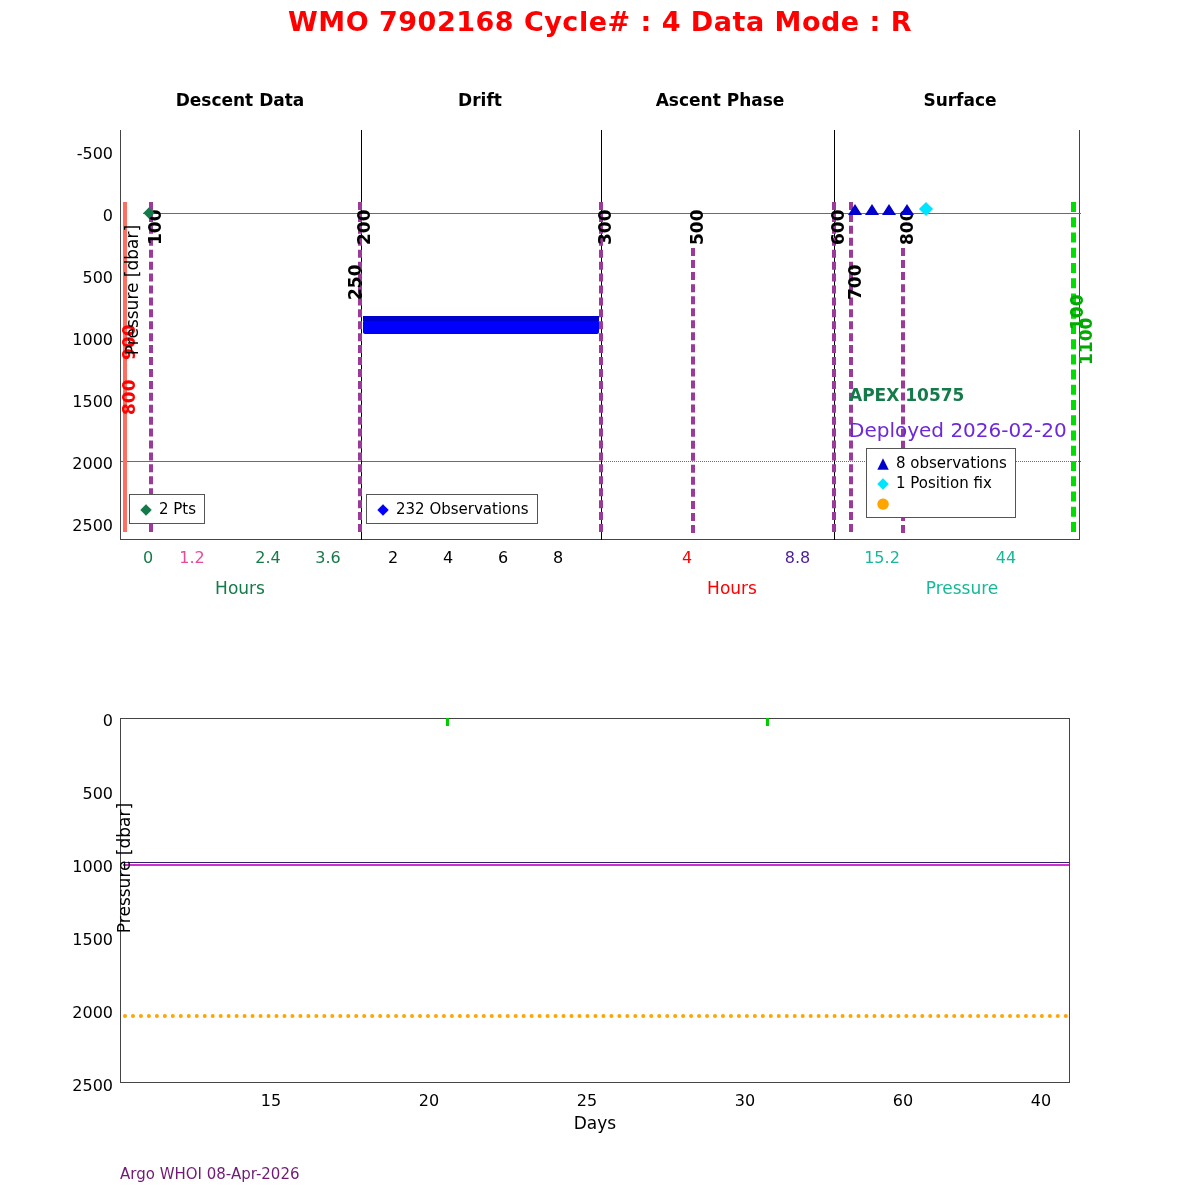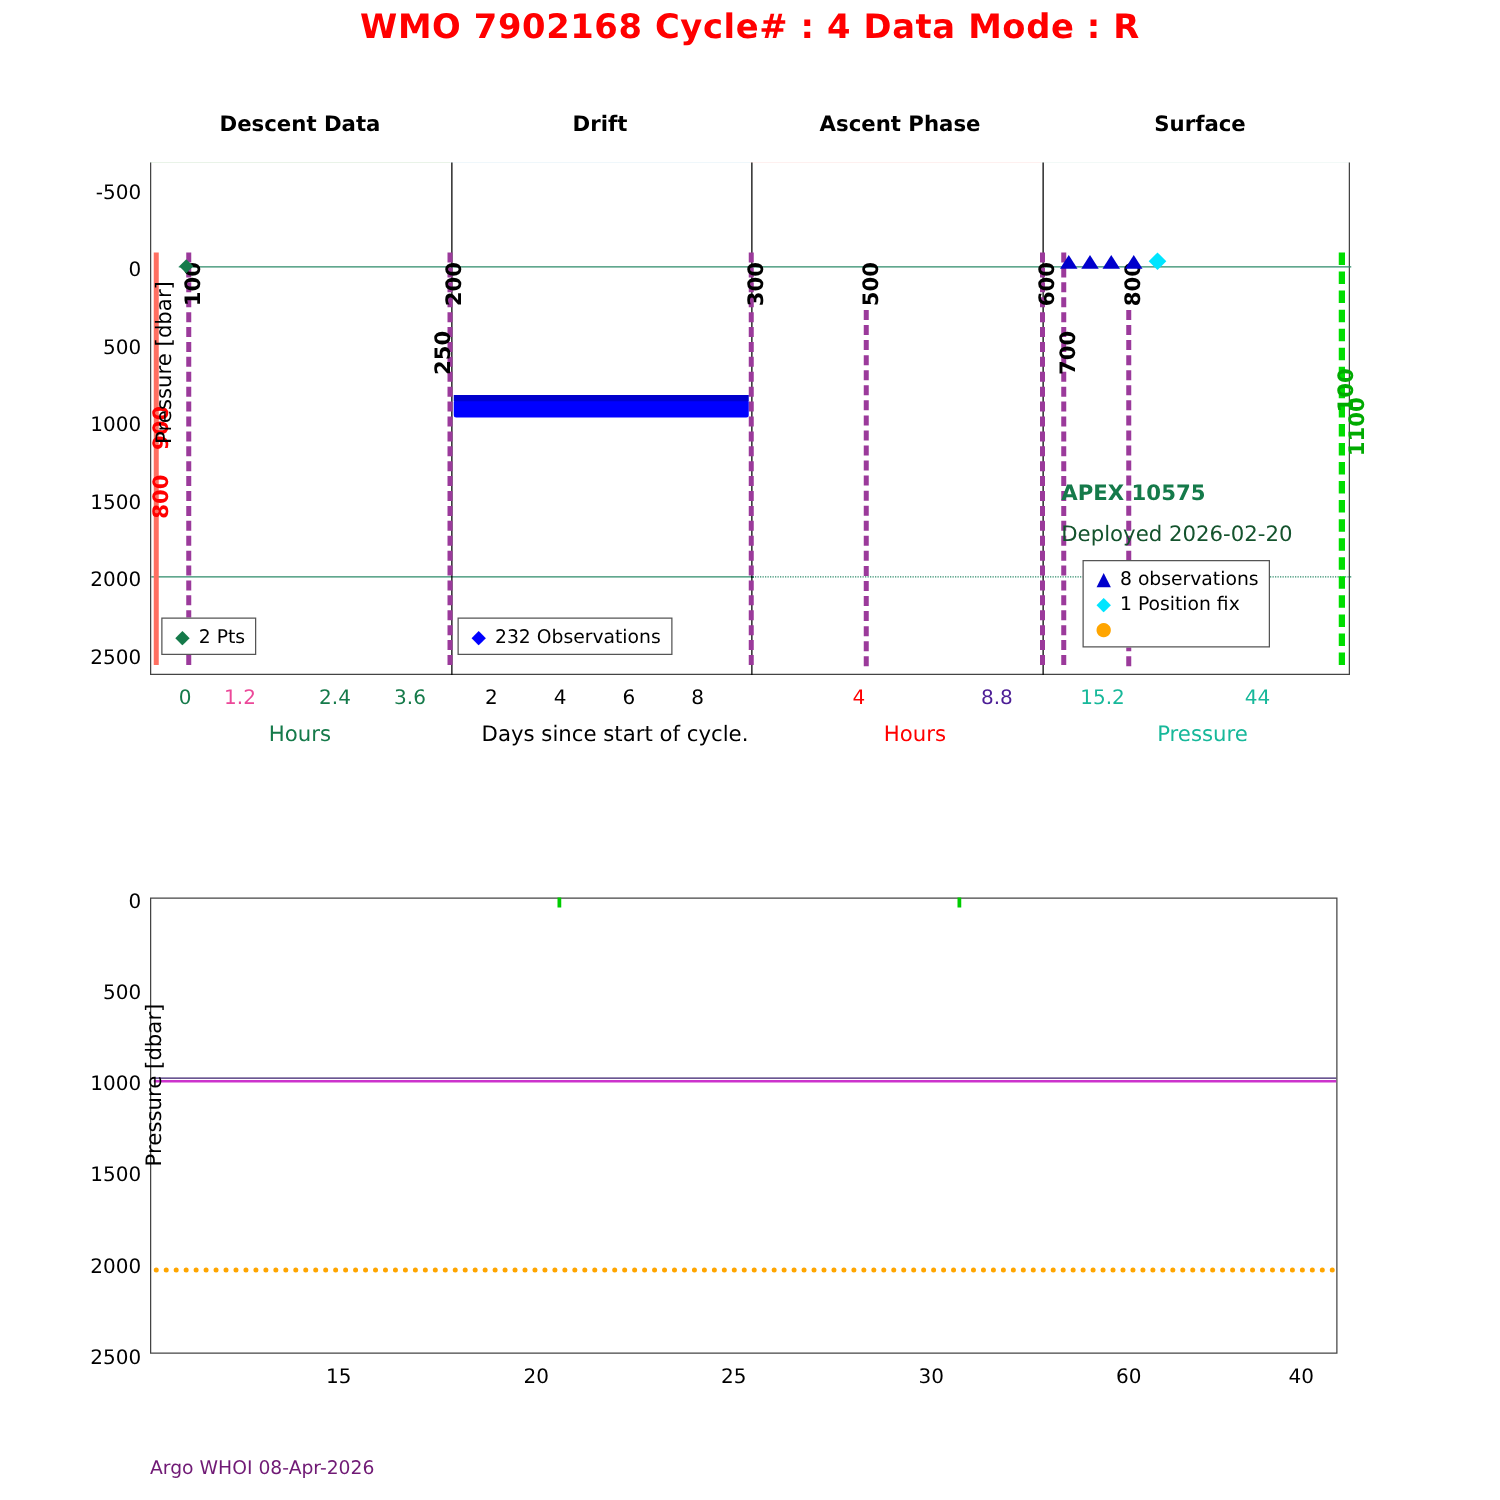--- a/index.html
+++ b/index.html
@@ -48,21 +48,21 @@
     transform-origin:center center;transform:rotate(-90deg);
     font-size:17px;color:#000;
   }
   .legend-box{
     position:absolute;background:#fff;border:1px solid #555;
     font-size:15px;padding:4px 8px;
   }
   .legend-row{display:flex;align-items:center;height:20px;white-space:nowrap;}
   .lg-sym{display:inline-block;width:16px;text-align:center;margin-right:5px;}
   .float-info{position:absolute;font-size:17px;font-weight:bold;color:#157a4a;}
-  .float-sub{position:absolute;font-size:17px;color:#14532d;}
+  .float-sub{position:absolute;font-size:20px;color:#6d28d9;}
   
   #bottom-panel{left:120px;top:718px;width:950px;height:365px;}
   #bottom-plot{
     position:absolute;left:0;top:0;width:950px;height:365px;
     border:1px solid #444;box-sizing:border-box;background:#fff;
   }
   #bottom-title{
     position:absolute;left:0;top:-30px;width:950px;text-align:center;
     font-size:19px;font-weight:bold;color:#000;
   }
@@ -196,21 +196,20 @@
   <div class="xtick" style="left:368px;top:418px;width:30px;color:#000;">6</div>
   <div class="xtick" style="left:423px;top:418px;width:30px;color:#000;">8</div>
 
   <div class="xtick" style="left:552px;top:418px;width:30px;color:#ff0000;">4</div>
   <div class="xtick" style="left:655px;top:418px;width:45px;color:#4c1d95;">8.8</div>
 
   <div class="xtick" style="left:732px;top:418px;width:60px;color:#17b89a;">15.2</div>
   <div class="xtick" style="left:866px;top:418px;width:40px;color:#17b89a;text-align:center;">44</div>
 
   <div class="axis-name" style="left:30px;top:448px;width:180px;color:#157a4a;">Hours</div>
-  <div class="axis-name" style="left:222px;top:448px;width:300px;color:#000;">Days since start of cycle.</div>
   <div class="axis-name" style="left:522px;top:448px;width:180px;color:#ff0000;">Hours</div>
   <div class="axis-name" style="left:752px;top:448px;width:180px;color:#17b89a;">Pressure</div>
 </div>
 
 <div id="bottom-panel" class="abs">
 
   <div id="bottom-plot">
 
     <div class="ytick" style="left:-74px;top:-8px;width:66px;">0</div>
     <div class="ytick" style="left:-74px;top:65px;width:66px;">500</div>
@@ -229,15 +228,16 @@
 
     <div class="xtick" style="left:130px;top:372px;width:40px;color:#000;">15</div>
     <div class="xtick" style="left:288px;top:372px;width:40px;color:#000;">20</div>
     <div class="xtick" style="left:446px;top:372px;width:40px;color:#000;">25</div>
     <div class="xtick" style="left:604px;top:372px;width:40px;color:#000;">30</div>
     <div class="xtick" style="left:762px;top:372px;width:40px;color:#000;">60</div>
     <div class="xtick" style="left:900px;top:372px;width:40px;color:#000;">40</div>
   </div>
 
   <div id="ylabel-bottom">Pressure [dbar]</div>
+  <div id="xlabel-bottom">Days</div>
 </div>
 
 <div class="abs" id="footer">Argo WHOI 08-Apr-2026</div>
 
 </body></html>

